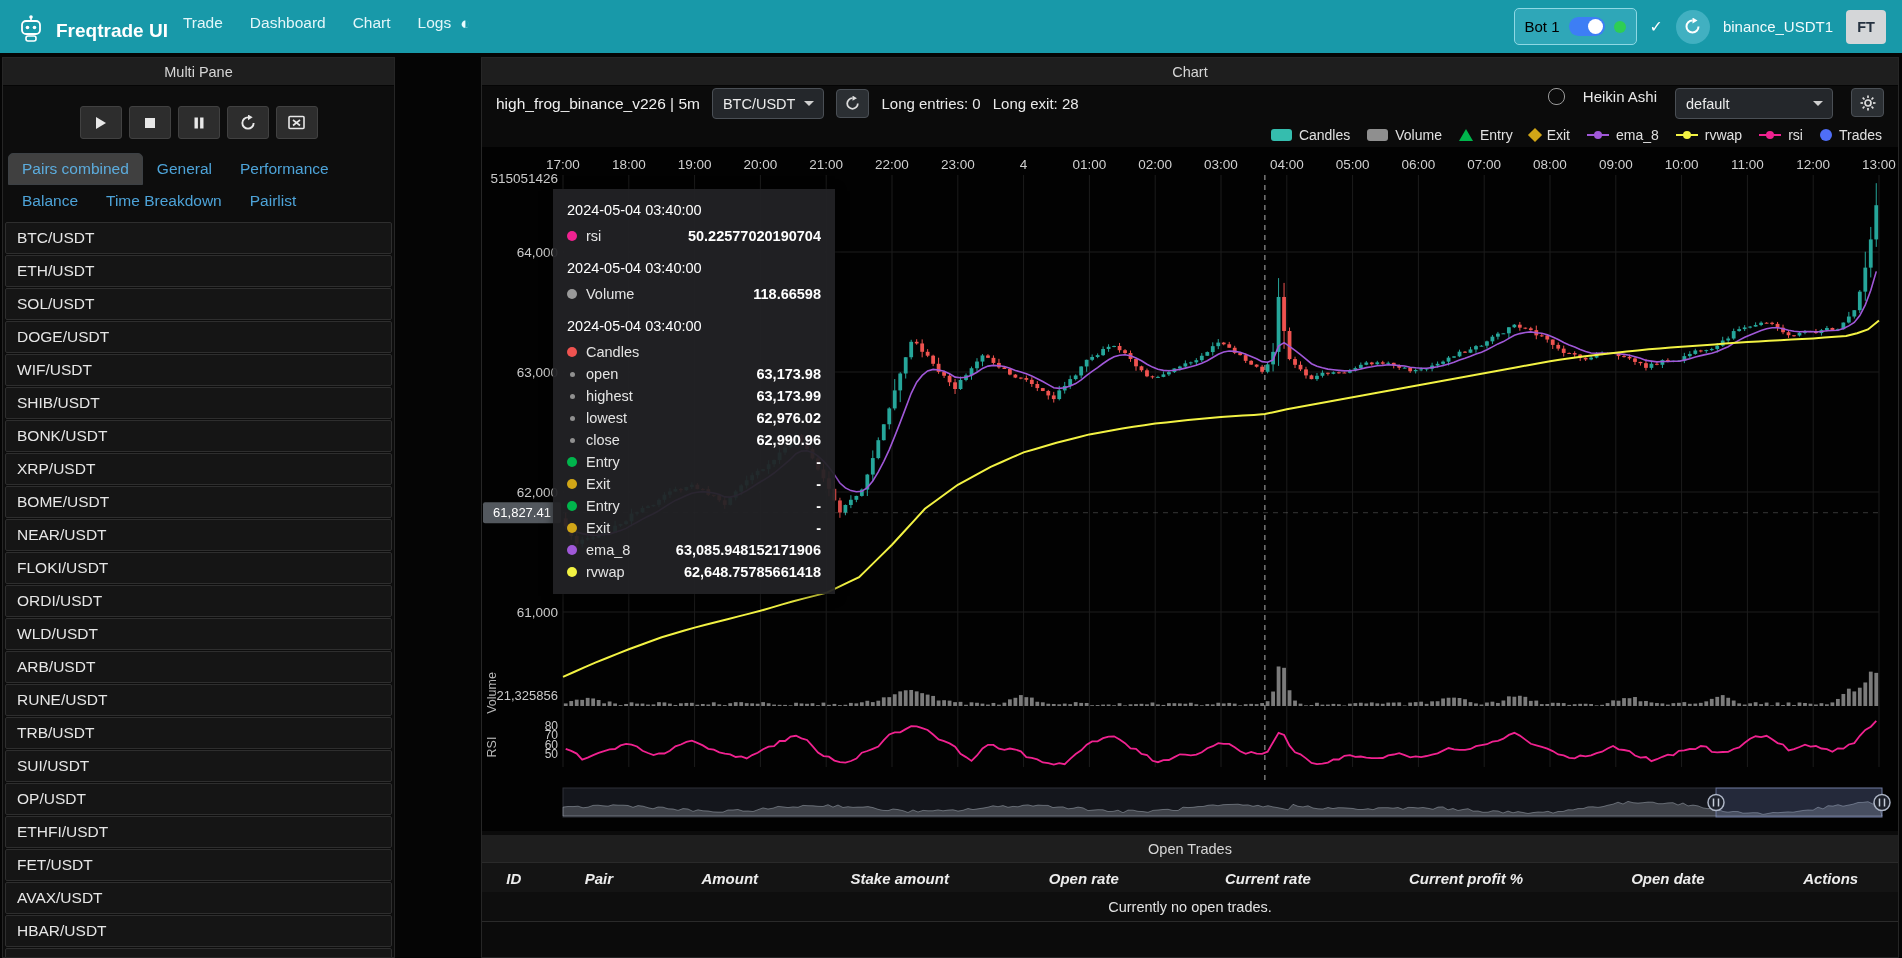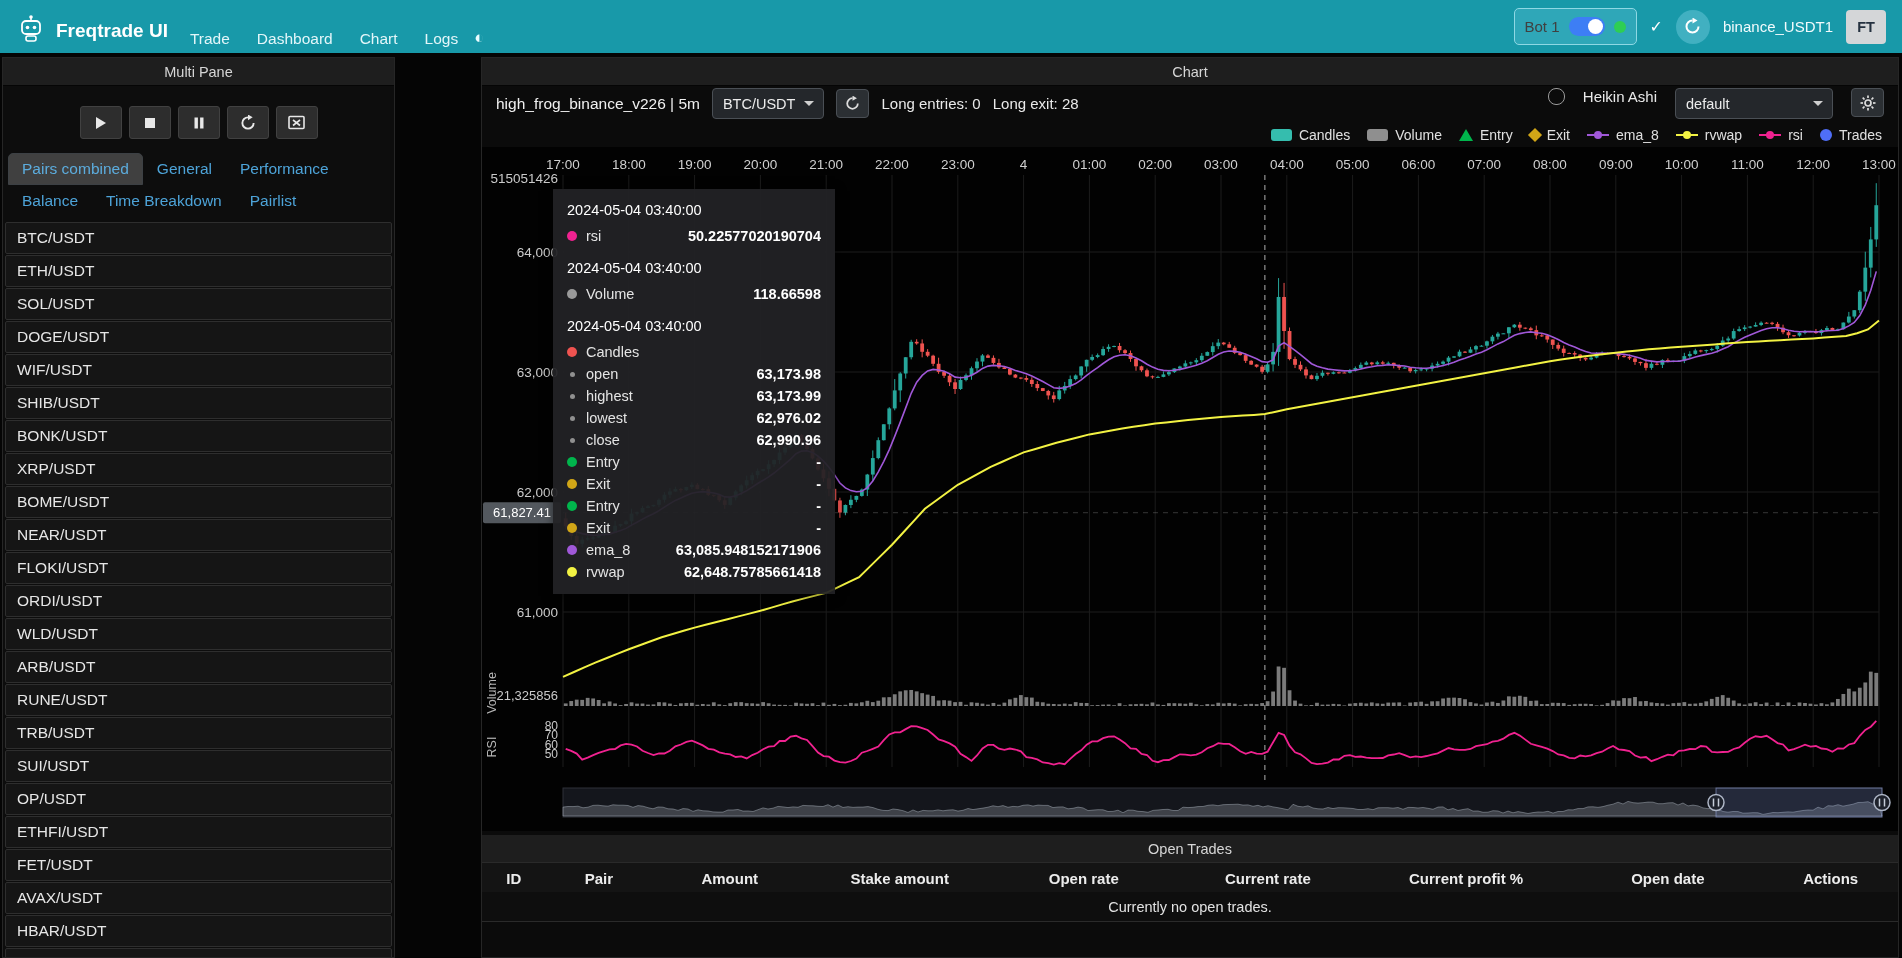--- a/index.html
+++ b/index.html
@@ -1,28 +1,28 @@
 <!DOCTYPE html>
 <html><head>
 <meta charset="utf-8">
 <style>
   html,body{margin:0;padding:0;background:#000;}
   .page{position:relative;width:1902px;height:958px;background:#050505;font-family:"Liberation Sans",sans-serif;overflow:hidden;-webkit-font-smoothing:antialiased;}
 
   
   .navbar{position:absolute;top:0;left:0;right:0;height:53px;background:#1899a9;display:flex;align-items:center;justify-content:space-between;padding:0 16px;box-sizing:border-box;}
-  .nav-left{display:flex;align-items:flex-end;gap:16px;margin-top:8px;}
+  .nav-left{display:flex;align-items:flex-start;gap:9px;margin-top:8px;}
   .brand-wrap{display:flex;align-items:center;gap:10px;margin-right:6px;}
   .brand{color:#fff;font-size:19px;font-weight:bold;}
   .nav-links{display:flex;align-items:center;gap:27px;}
   .nav-link{color:#e3f6f9;font-size:15.5px;cursor:pointer;}
   .theme-ic{color:#eafcff;font-size:17px;cursor:pointer;}
   .nav-right{display:flex;align-items:center;gap:13px;}
   .bot-chip{display:flex;align-items:center;gap:9px;background:#2fa7b8;border:1px solid #8ed8e4;border-radius:5px;height:35px;padding:0 10px;cursor:pointer;}
-  .bot-chip .lbl{color:#404040;font-size:15px;}
+  .bot-chip .lbl{color:#000000;font-size:15px;}
   .switch{position:relative;width:36px;height:19px;border-radius:10px;background:#3d7ef5;display:inline-block;}
   .switch .knob{position:absolute;right:2px;top:2px;width:15px;height:15px;border-radius:50%;background:#fff;}
   .status-dot{width:12px;height:12px;border-radius:50%;background:#2ece54;display:inline-block;}
   .check-ic{color:#fff;font-size:16px;}
   .nav-reload{width:34px;height:34px;border-radius:50%;background:#41b0c1;border:none;display:flex;align-items:center;justify-content:center;cursor:pointer;}
   .exchange{color:#f2fbfd;font-size:15px;}
   .avatar{width:40px;height:34px;border-radius:4px;background:#d4d6d8;color:#24313f;font-size:14.5px;font-weight:bold;display:flex;align-items:center;justify-content:center;cursor:pointer;}
 
   
   .panel-title{height:27px;background:#1e1e1e;color:#d6d6d6;font-size:14.5px;display:flex;align-items:center;justify-content:center;border-bottom:1px solid #050505;}
@@ -61,21 +61,21 @@
   .tt-section{margin-bottom:13px;}
   .tt-section:last-child{margin-bottom:0;}
   .tt-time{color:#fff;margin:2px 0 7px;}
   .tt-row{display:flex;align-items:center;height:22px;}
   .tt-dot{width:10px;height:10px;border-radius:50%;margin-right:9px;flex:0 0 auto;}
   .tt-dot.small{width:5px;height:5px;background:#909090;margin-left:3px;margin-right:11px;}
   .tt-label{color:#e4e4e4;}
   .tt-val{margin-left:auto;font-weight:bold;color:#fff;}
 
   .ot-title{position:absolute;top:777px;left:0;right:0;}
-  .ot-head{position:absolute;top:804px;left:0;right:0;height:30px;display:flex;background:#141414;border-bottom:1px solid #2a2a2a;border-top:1px solid #2a2a2a;}
+  .ot-head{position:absolute;top:804px;left:0;right:0;height:30px;display:flex;background:#141414;border-bottom:1px solid #2a2a2a;border-top:1px solid #2a2a2a;font-style:italic;}
   .ot-col{display:flex;align-items:center;justify-content:center;color:#ececec;font-size:15px;font-weight:bold;box-sizing:border-box;}
   .ot-empty{position:absolute;top:834px;left:0;right:0;height:29px;display:flex;align-items:center;justify-content:center;background:#0e0e0e;border-bottom:1px solid #2a2a2a;color:#e2e2e2;font-size:14.5px;}
 </style>
 </head>
 <body>
 
 <div class="page">
 
   <header class="navbar">
     <div class="nav-left">

